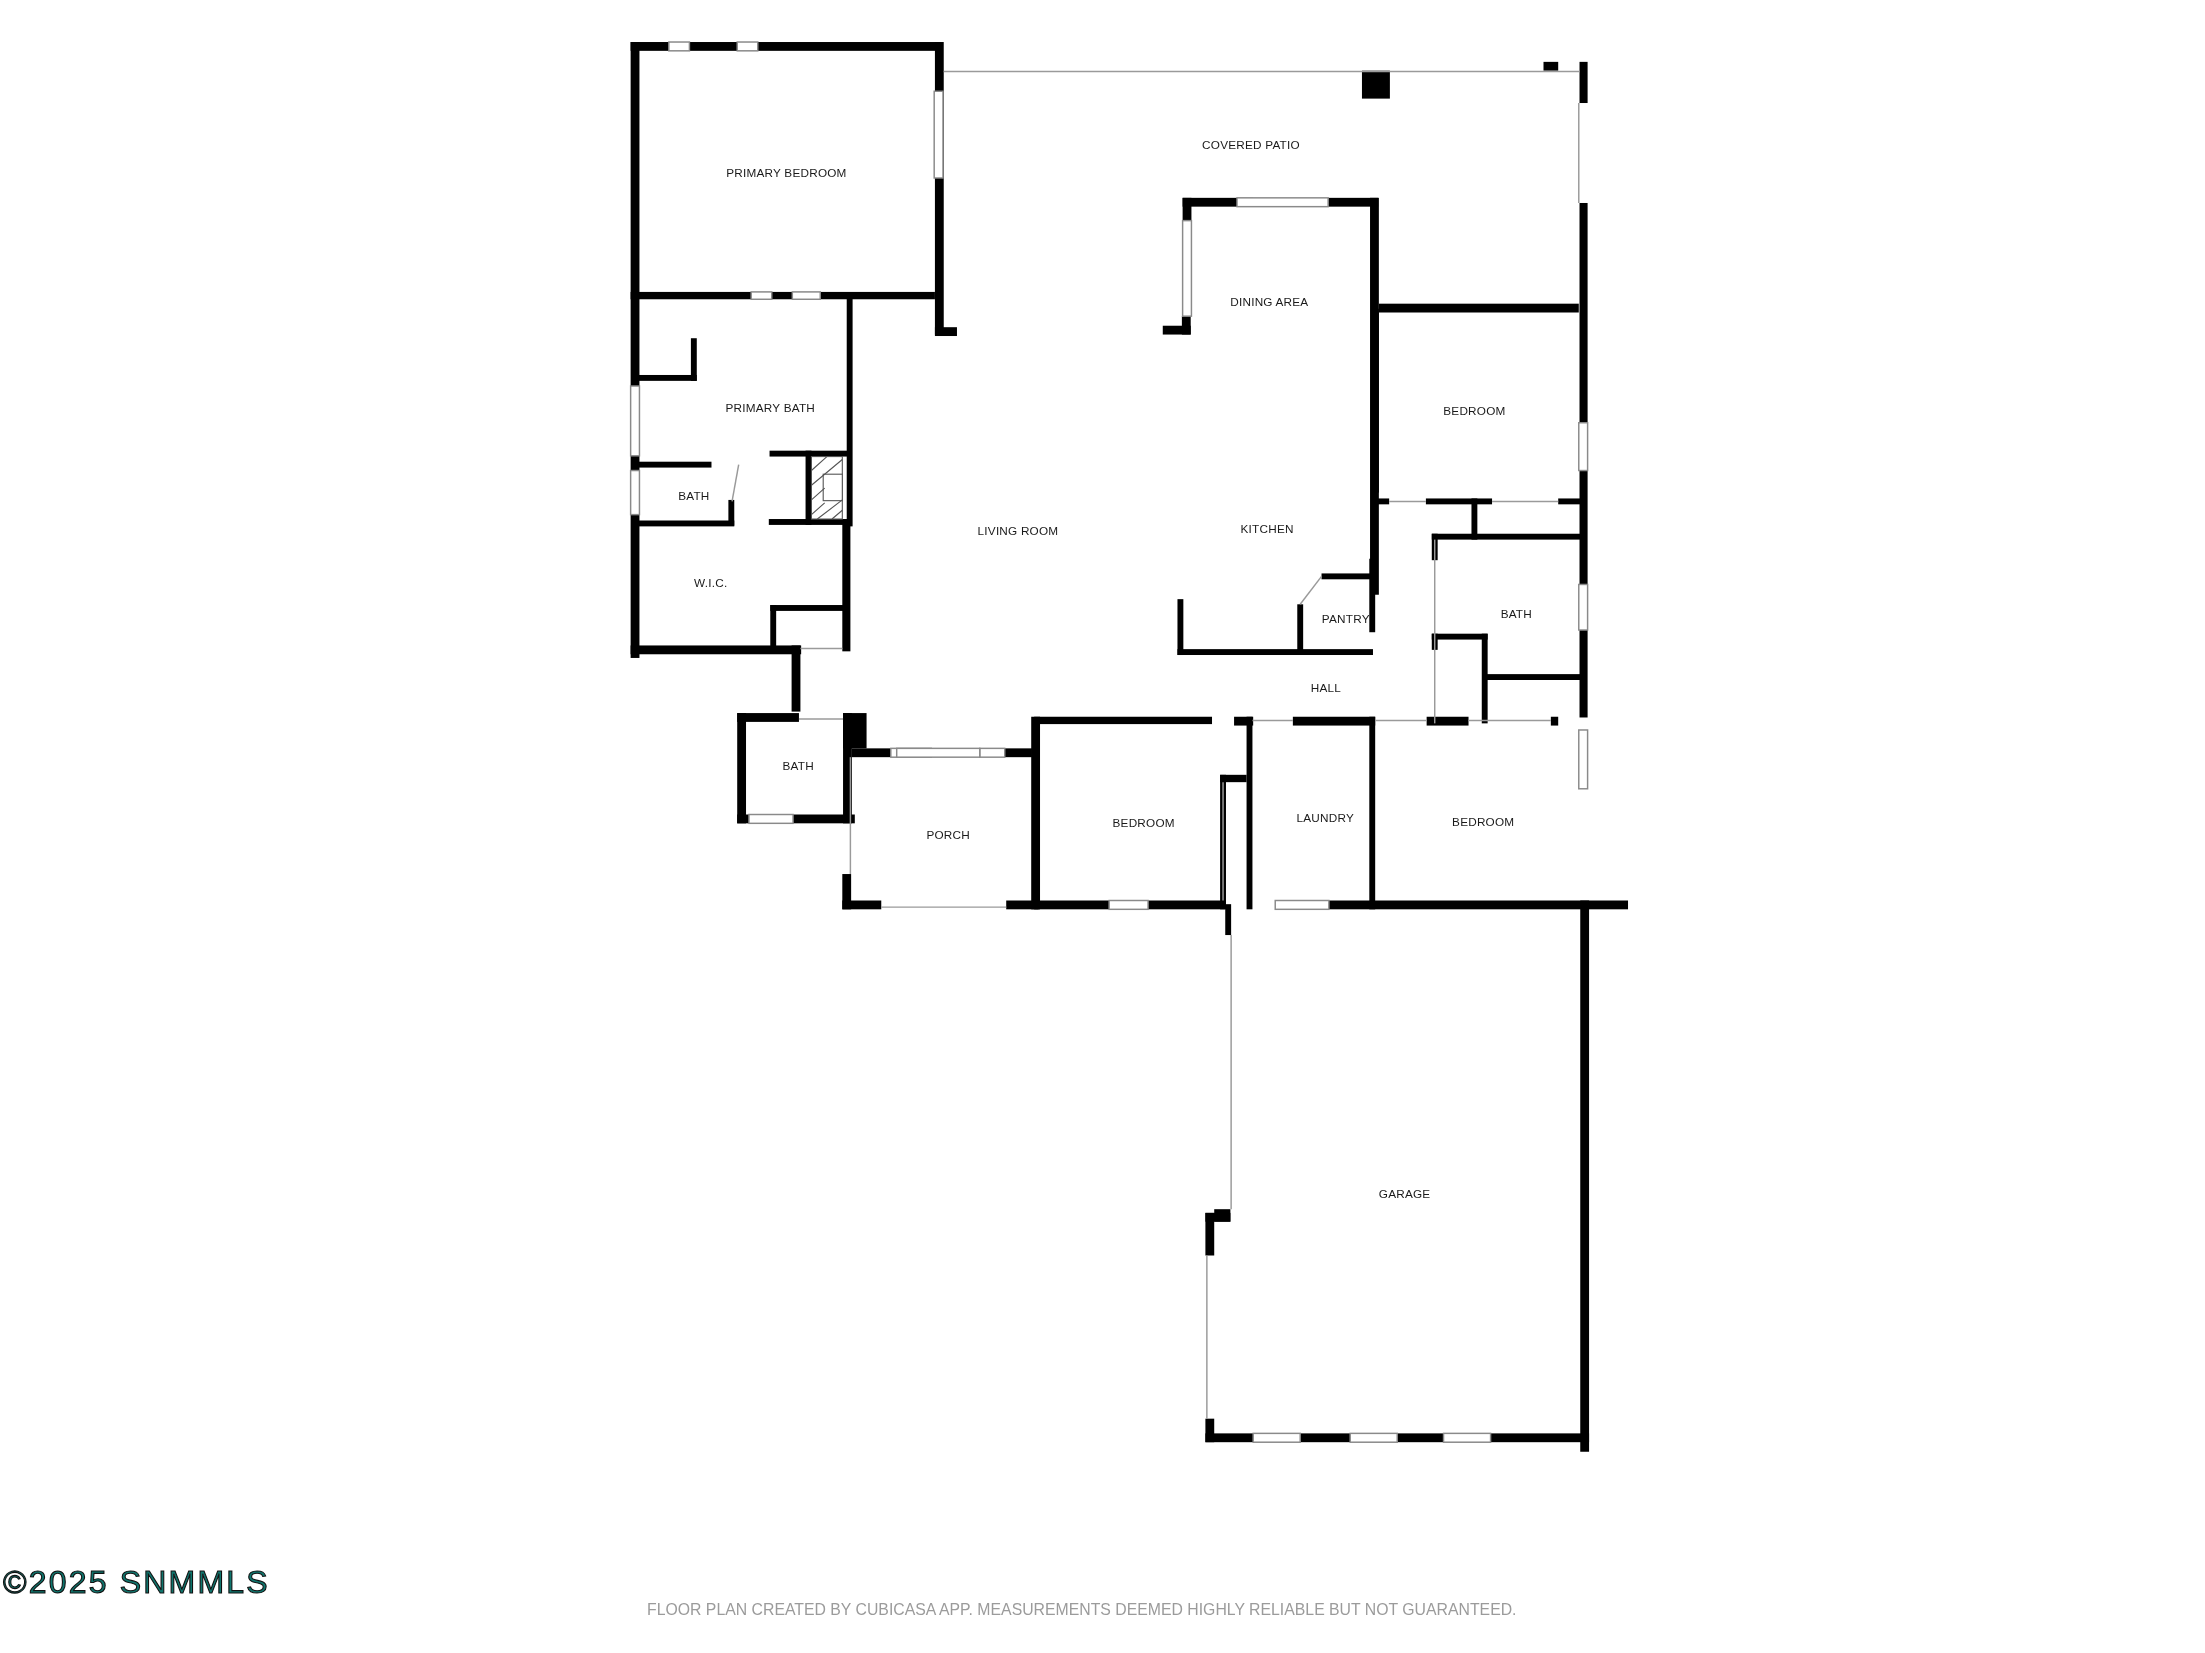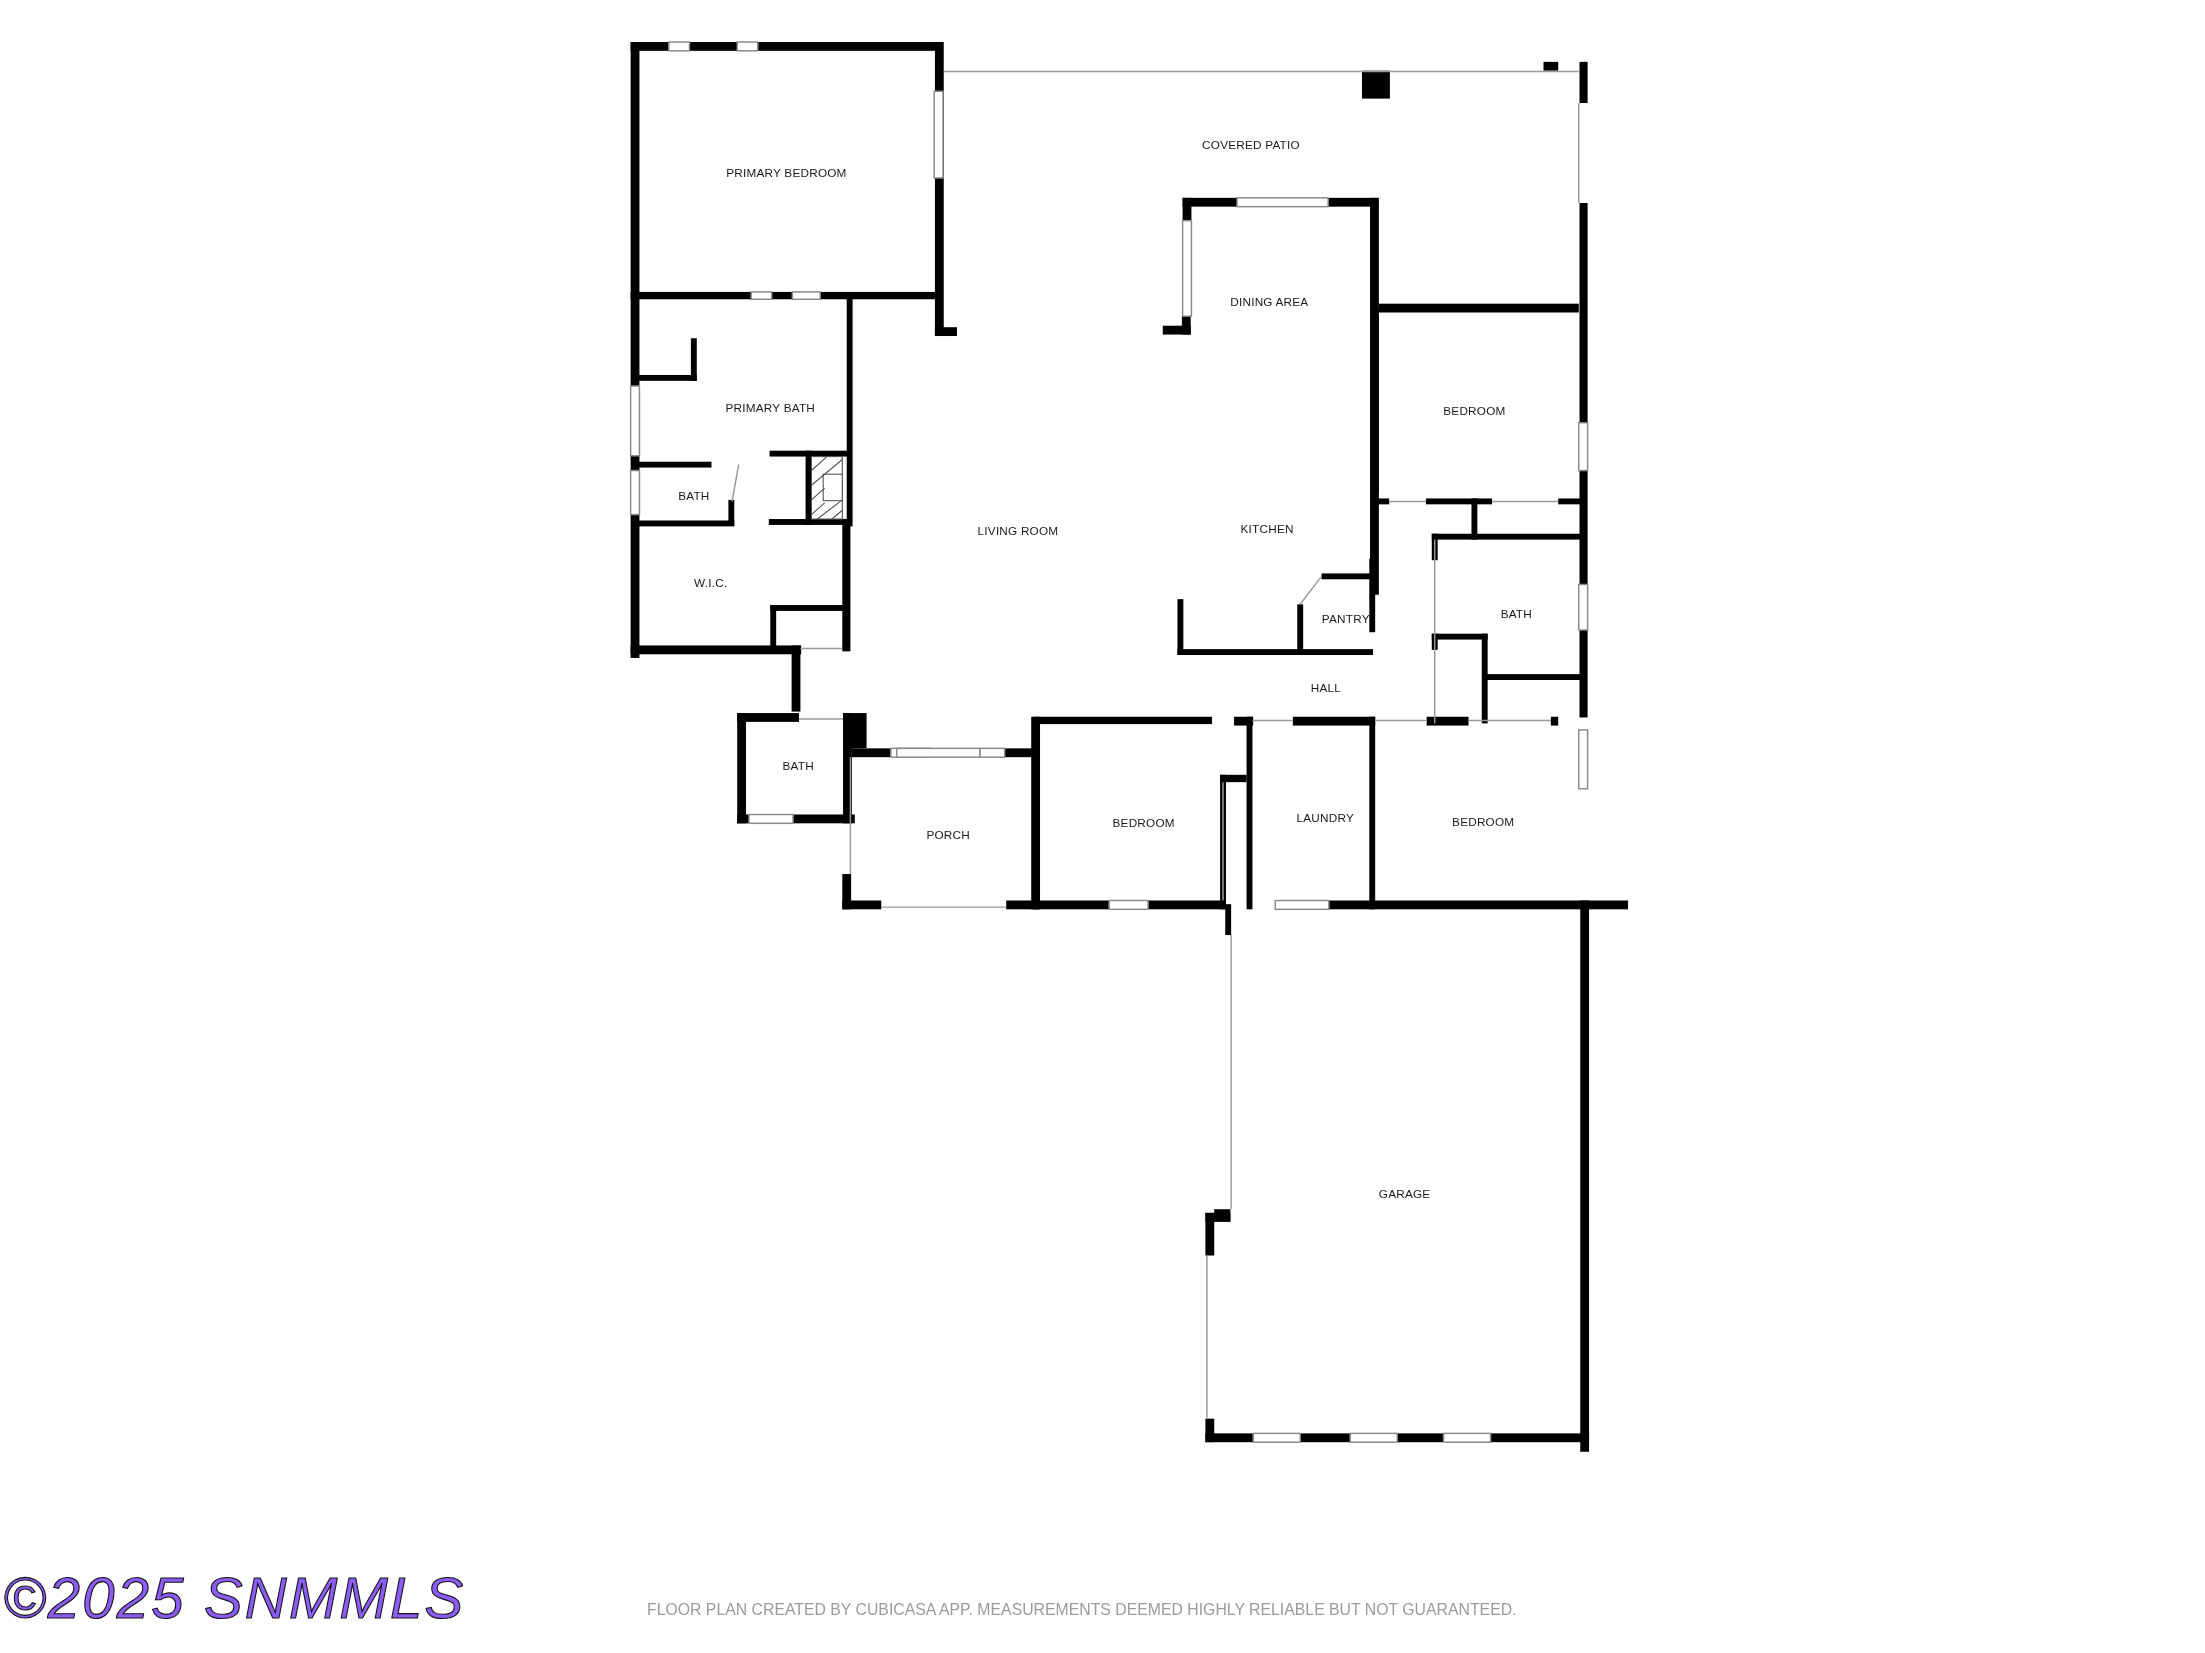--- a/index.html
+++ b/index.html
@@ -2,21 +2,21 @@
 <html style="font-size:11.8px"><head>
 <meta charset="utf-8">
 <style>
   html, body { margin:0; padding:0; background:#ffffff; }
   body { width:2205px; height:1654px; position:relative; overflow:hidden; font-family:"Liberation Sans", sans-serif; }
   #plan { position:absolute; left:0; top:0; width:2205px; height:1654px; }
   .wall { fill:#000000; }
   .thin { stroke:#9a9a9a; stroke-width:2; fill:none; }
   .win-fill { fill:#ffffff; stroke:#8a8a8a; stroke-width:2; }
   .room-label { font-family:"Liberation Sans", sans-serif; font-size:16px; fill:#1a1a1a; text-anchor:middle; letter-spacing:0.3px; }
-  .watermark { position:absolute; left:2.9px; top:1564px; font-family:"Liberation Sans", sans-serif; font-size:58px; font-weight:100; color:#8b5cf6; -webkit-text-stroke:1.1px #111; letter-spacing:2.2px;font-style:italic; }
+  .watermark { position:absolute; left:2.9px; top:1564px; font-family:"Liberation Sans", sans-serif; font-size:32px; font-weight:100; color:#0f766e; -webkit-text-stroke:1.1px #111; letter-spacing:2.2px; }
   .disclaimer { position:absolute; left:647px; top:1600px; width:926px; font-family:"Liberation Sans", sans-serif; font-size:17px; color:#9b9b9b; white-space:nowrap; transform:scaleX(0.93); transform-origin:left top; }
 </style>
 </head>
 <body>
 
 <svg id="plan" viewBox="0 0 3000 2250" xmlns="http://www.w3.org/2000/svg">
   <g>
 
     <rect class="wall" x="858" y="57" width="422" height="12"></rect>
     <rect class="wall" x="858" y="57" width="12" height="838"></rect>

